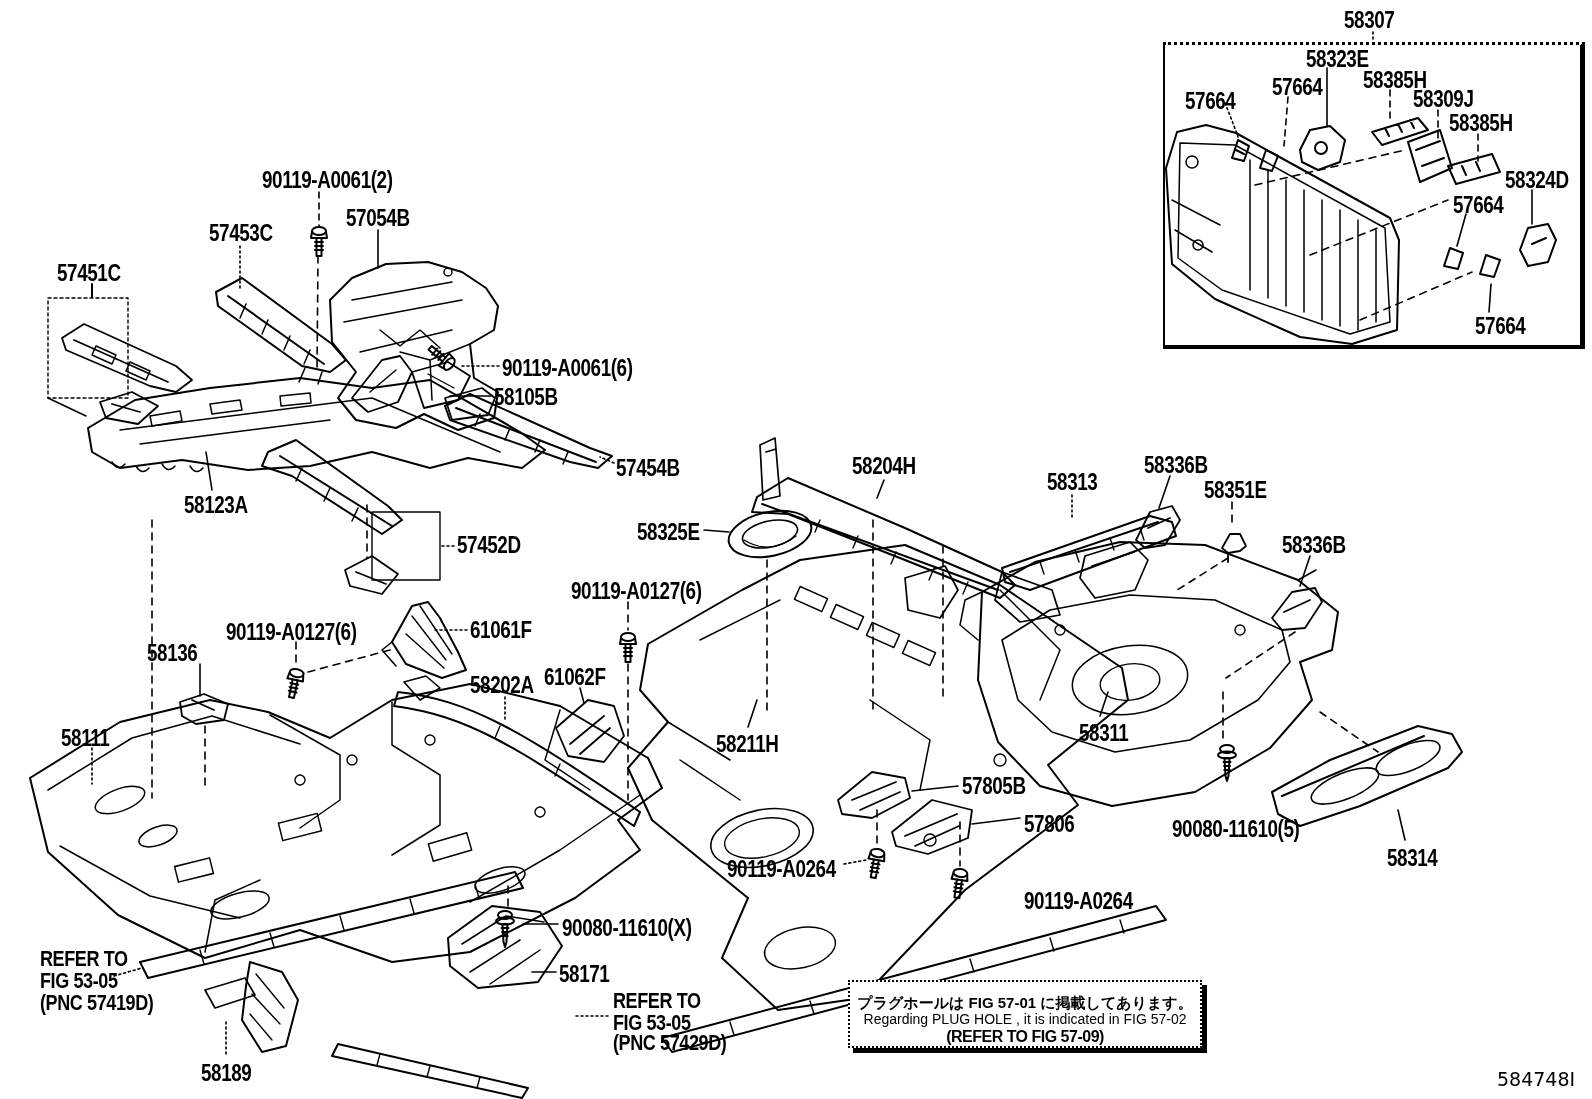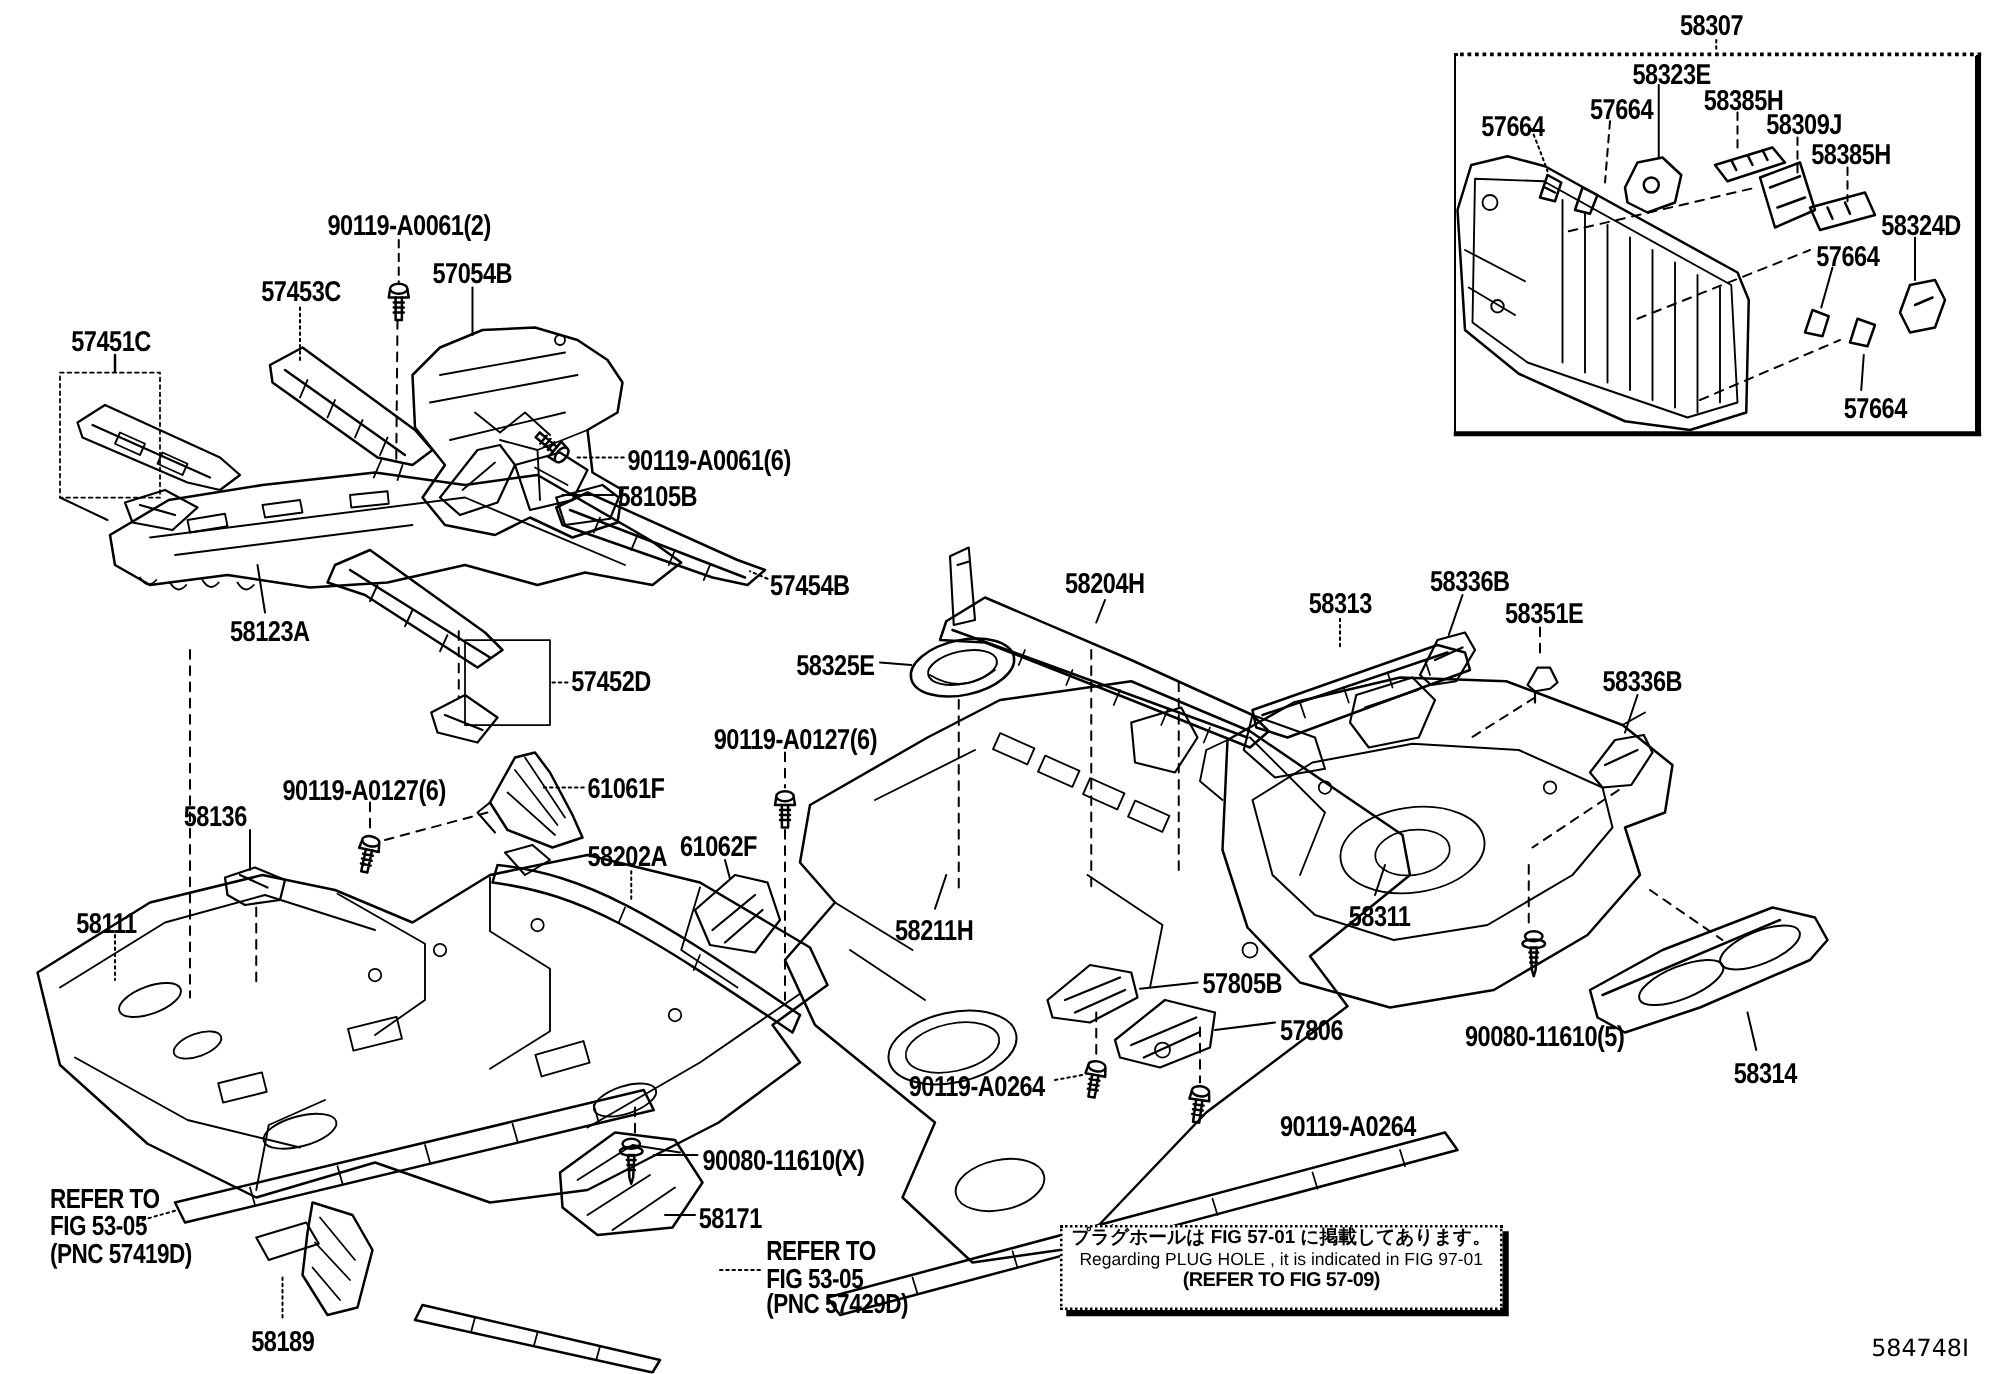--- a/index.html
+++ b/index.html
@@ -8,35 +8,35 @@
   svg.art{position:absolute;left:0;top:0;z-index:1;}
   .pl{position:absolute;z-index:3;font-weight:bold;font-size:23px;line-height:1;
       letter-spacing:-.5px;white-space:nowrap;transform:scaleX(.82);transform-origin:0 0;}
   .ref{position:absolute;z-index:3;font-weight:bold;font-size:22px;line-height:1;
       letter-spacing:-.5px;white-space:nowrap;transform:scaleX(.82);transform-origin:0 0;}
   .figid{position:absolute;z-index:3;font-family:"DejaVu Sans",sans-serif;font-size:19px;line-height:1;}
   .inset-box{position:absolute;z-index:2;left:1163px;top:42px;width:415px;height:300px;
       border-top:3px dotted #000;border-left:2px solid #000;border-right:5px solid #000;border-bottom:4px solid #000;}
   .note-box{position:absolute;z-index:3;left:848px;top:980px;width:350px;height:64px;
       border:2px dotted #000;box-shadow:5px 5px 0 #000;background:#fff;
-      display:flex;flex-direction:column;justify-content:flex-start;align-items:center;gap:1px;}
+      display:flex;flex-direction:column;justify-content:flex-end;align-items:center;gap:1px;}
   .note-box .l1{font-weight:bold;font-size:15px;line-height:1.1;white-space:nowrap;}
   .note-box .l2{font-weight:normal;font-size:14px;line-height:1.1;white-space:nowrap;}
   .note-box .l3{font-weight:bold;font-size:16px;line-height:1.1;white-space:nowrap;letter-spacing:-.5px;}
 </style>
 </head>
 <body>
 
 <div class="stage">
 
   <div class="inset-box"></div>
 
   <div class="note-box">
     <div class="l1">プラグホールは FIG 57-01 に掲載してあります。</div>
-    <div class="l2">Regarding PLUG HOLE , it is indicated in FIG 97-01</div>
+    <div class="l2">Regarding PLUG HOLE , it is indicated in FIG 57-02</div>
     <div class="l3">(REFER TO FIG 57-09)</div>
   </div>
 
   <svg class="art" width="1592" height="1099" viewBox="0 0 1592 1099" fill="none" stroke="#000" stroke-width="2" stroke-linejoin="round" stroke-linecap="round">
     <defs>
       <g id="boltV">
         <ellipse cx="0" cy="-3" rx="7" ry="4"></ellipse>
         <path d="M-7,-2 L-8,4 L8,4 L7,-2"></path>
         <path d="M-2.5,4 V22 M2.5,4 V22 M-4,8 H4 M-4,12 H4 M-4,16 H4 M-2.5,22 H2.5"></path>
       </g>

